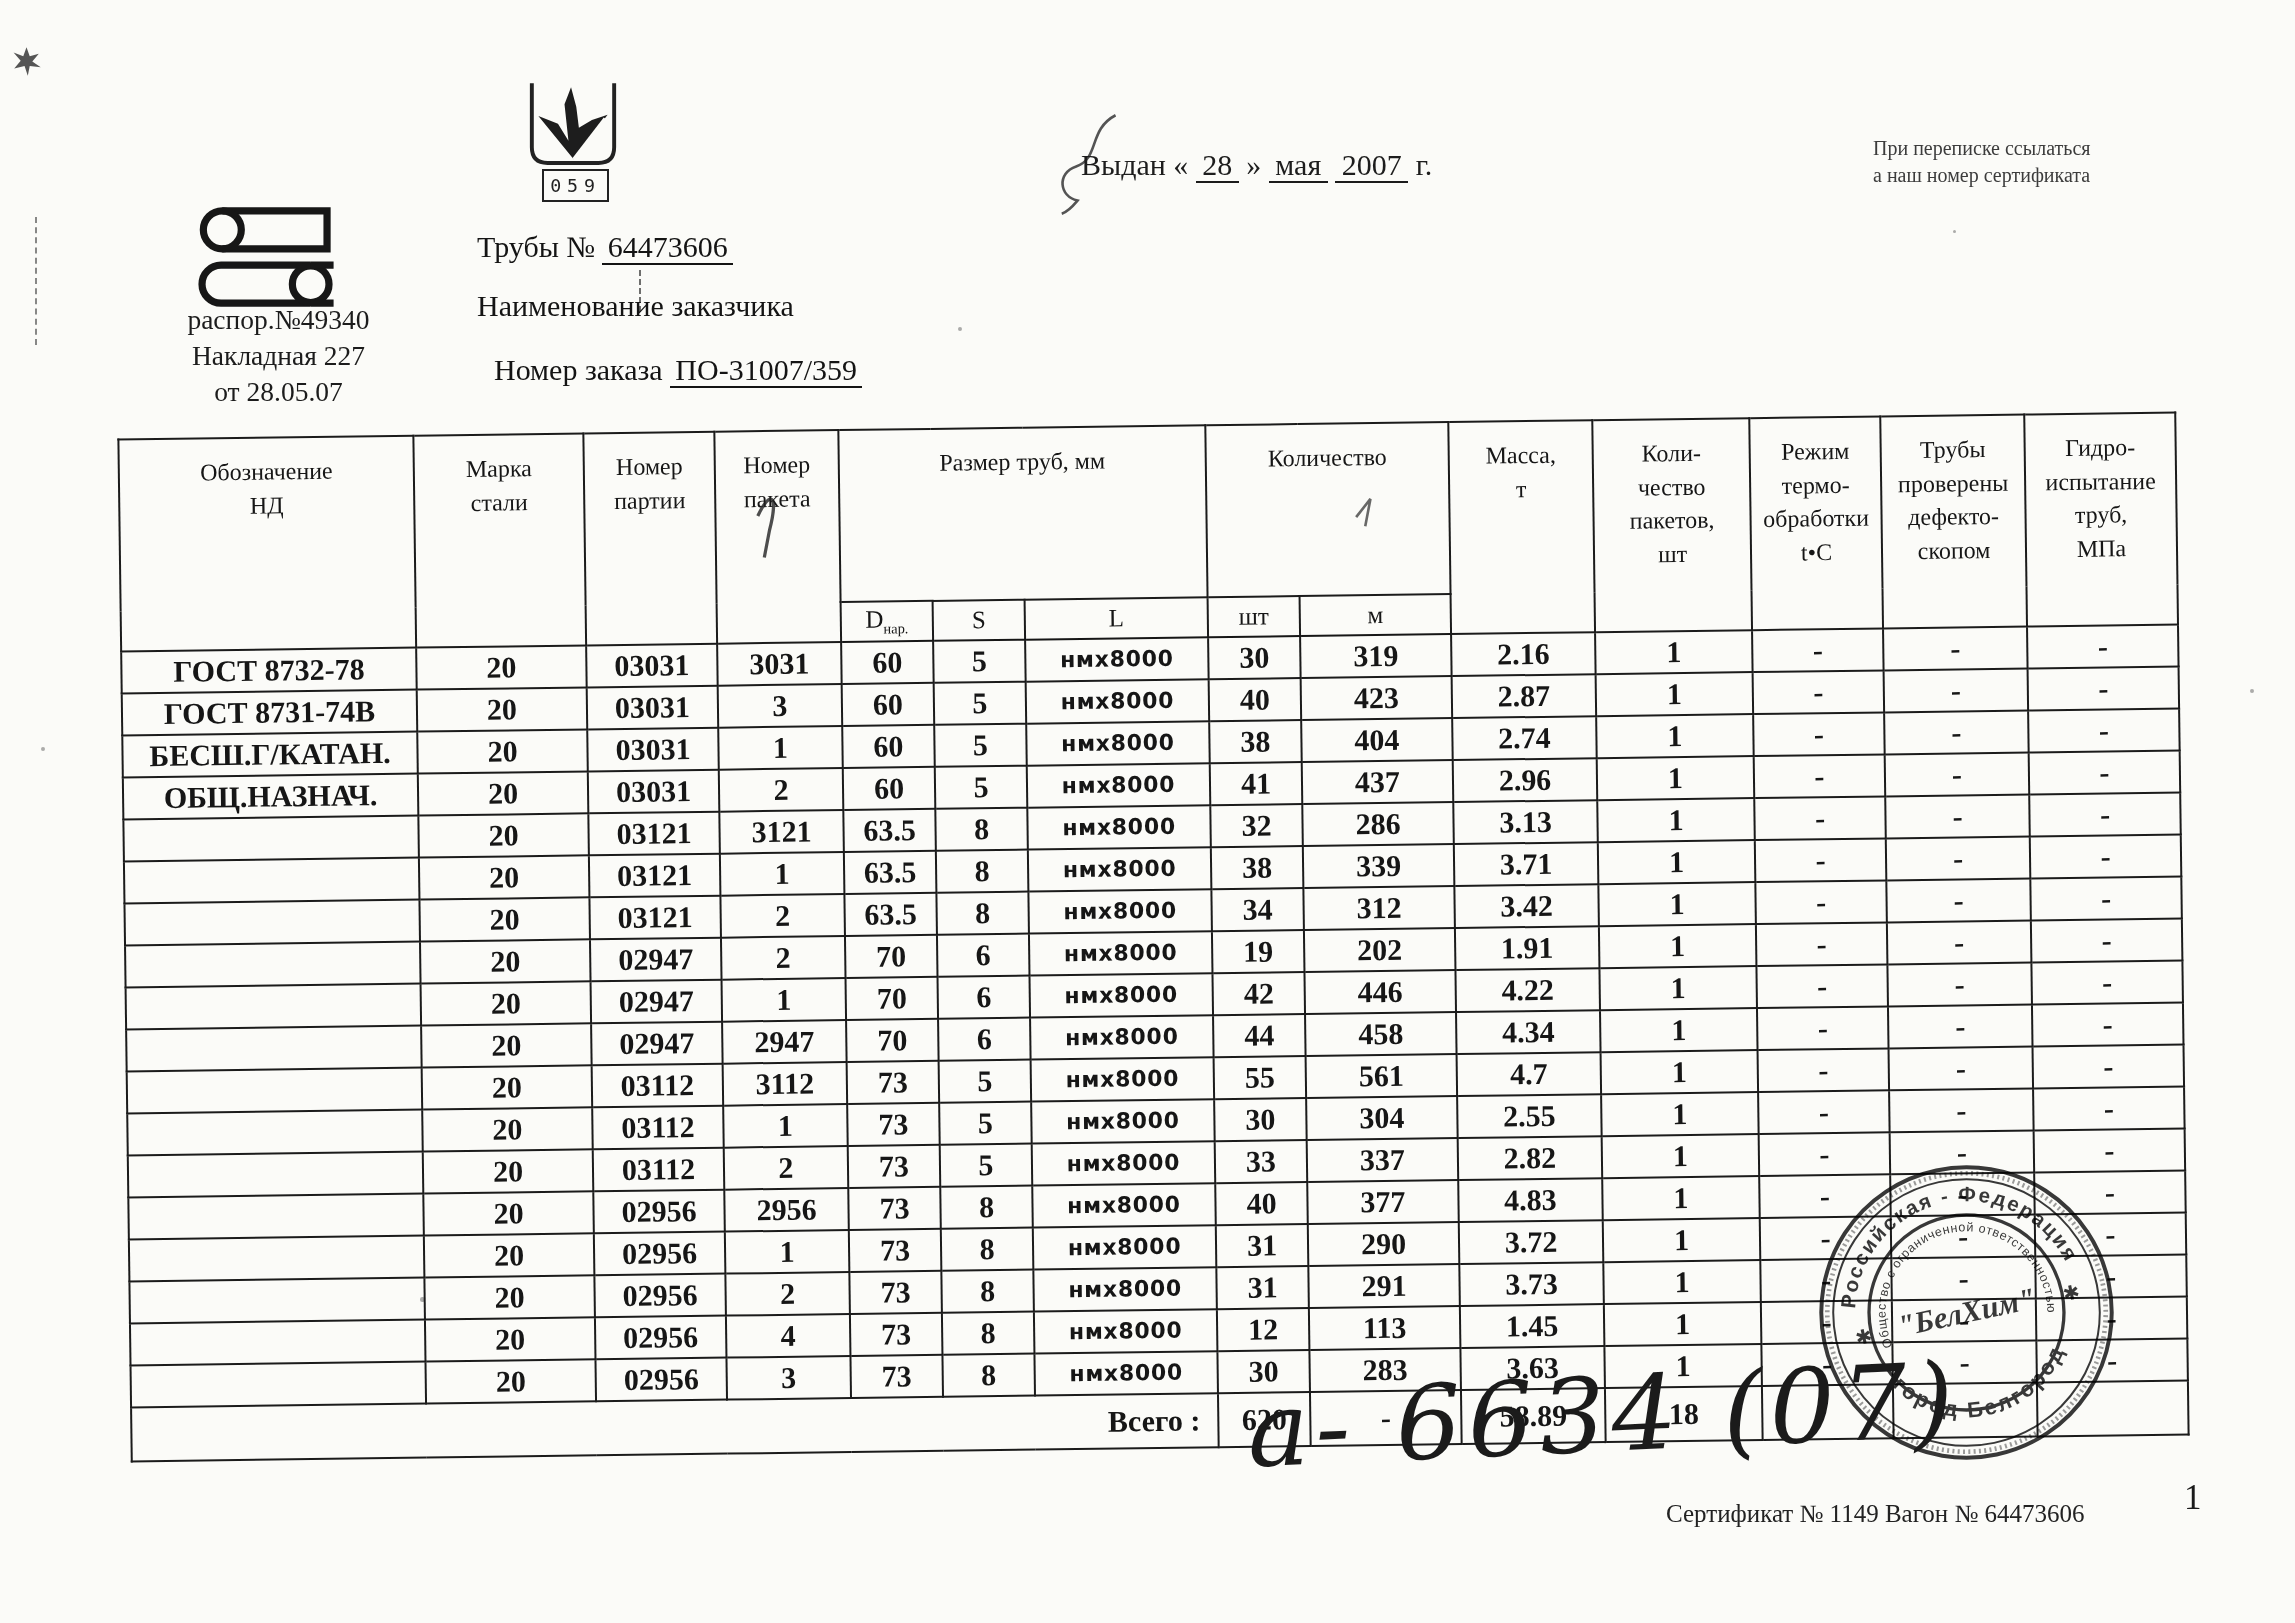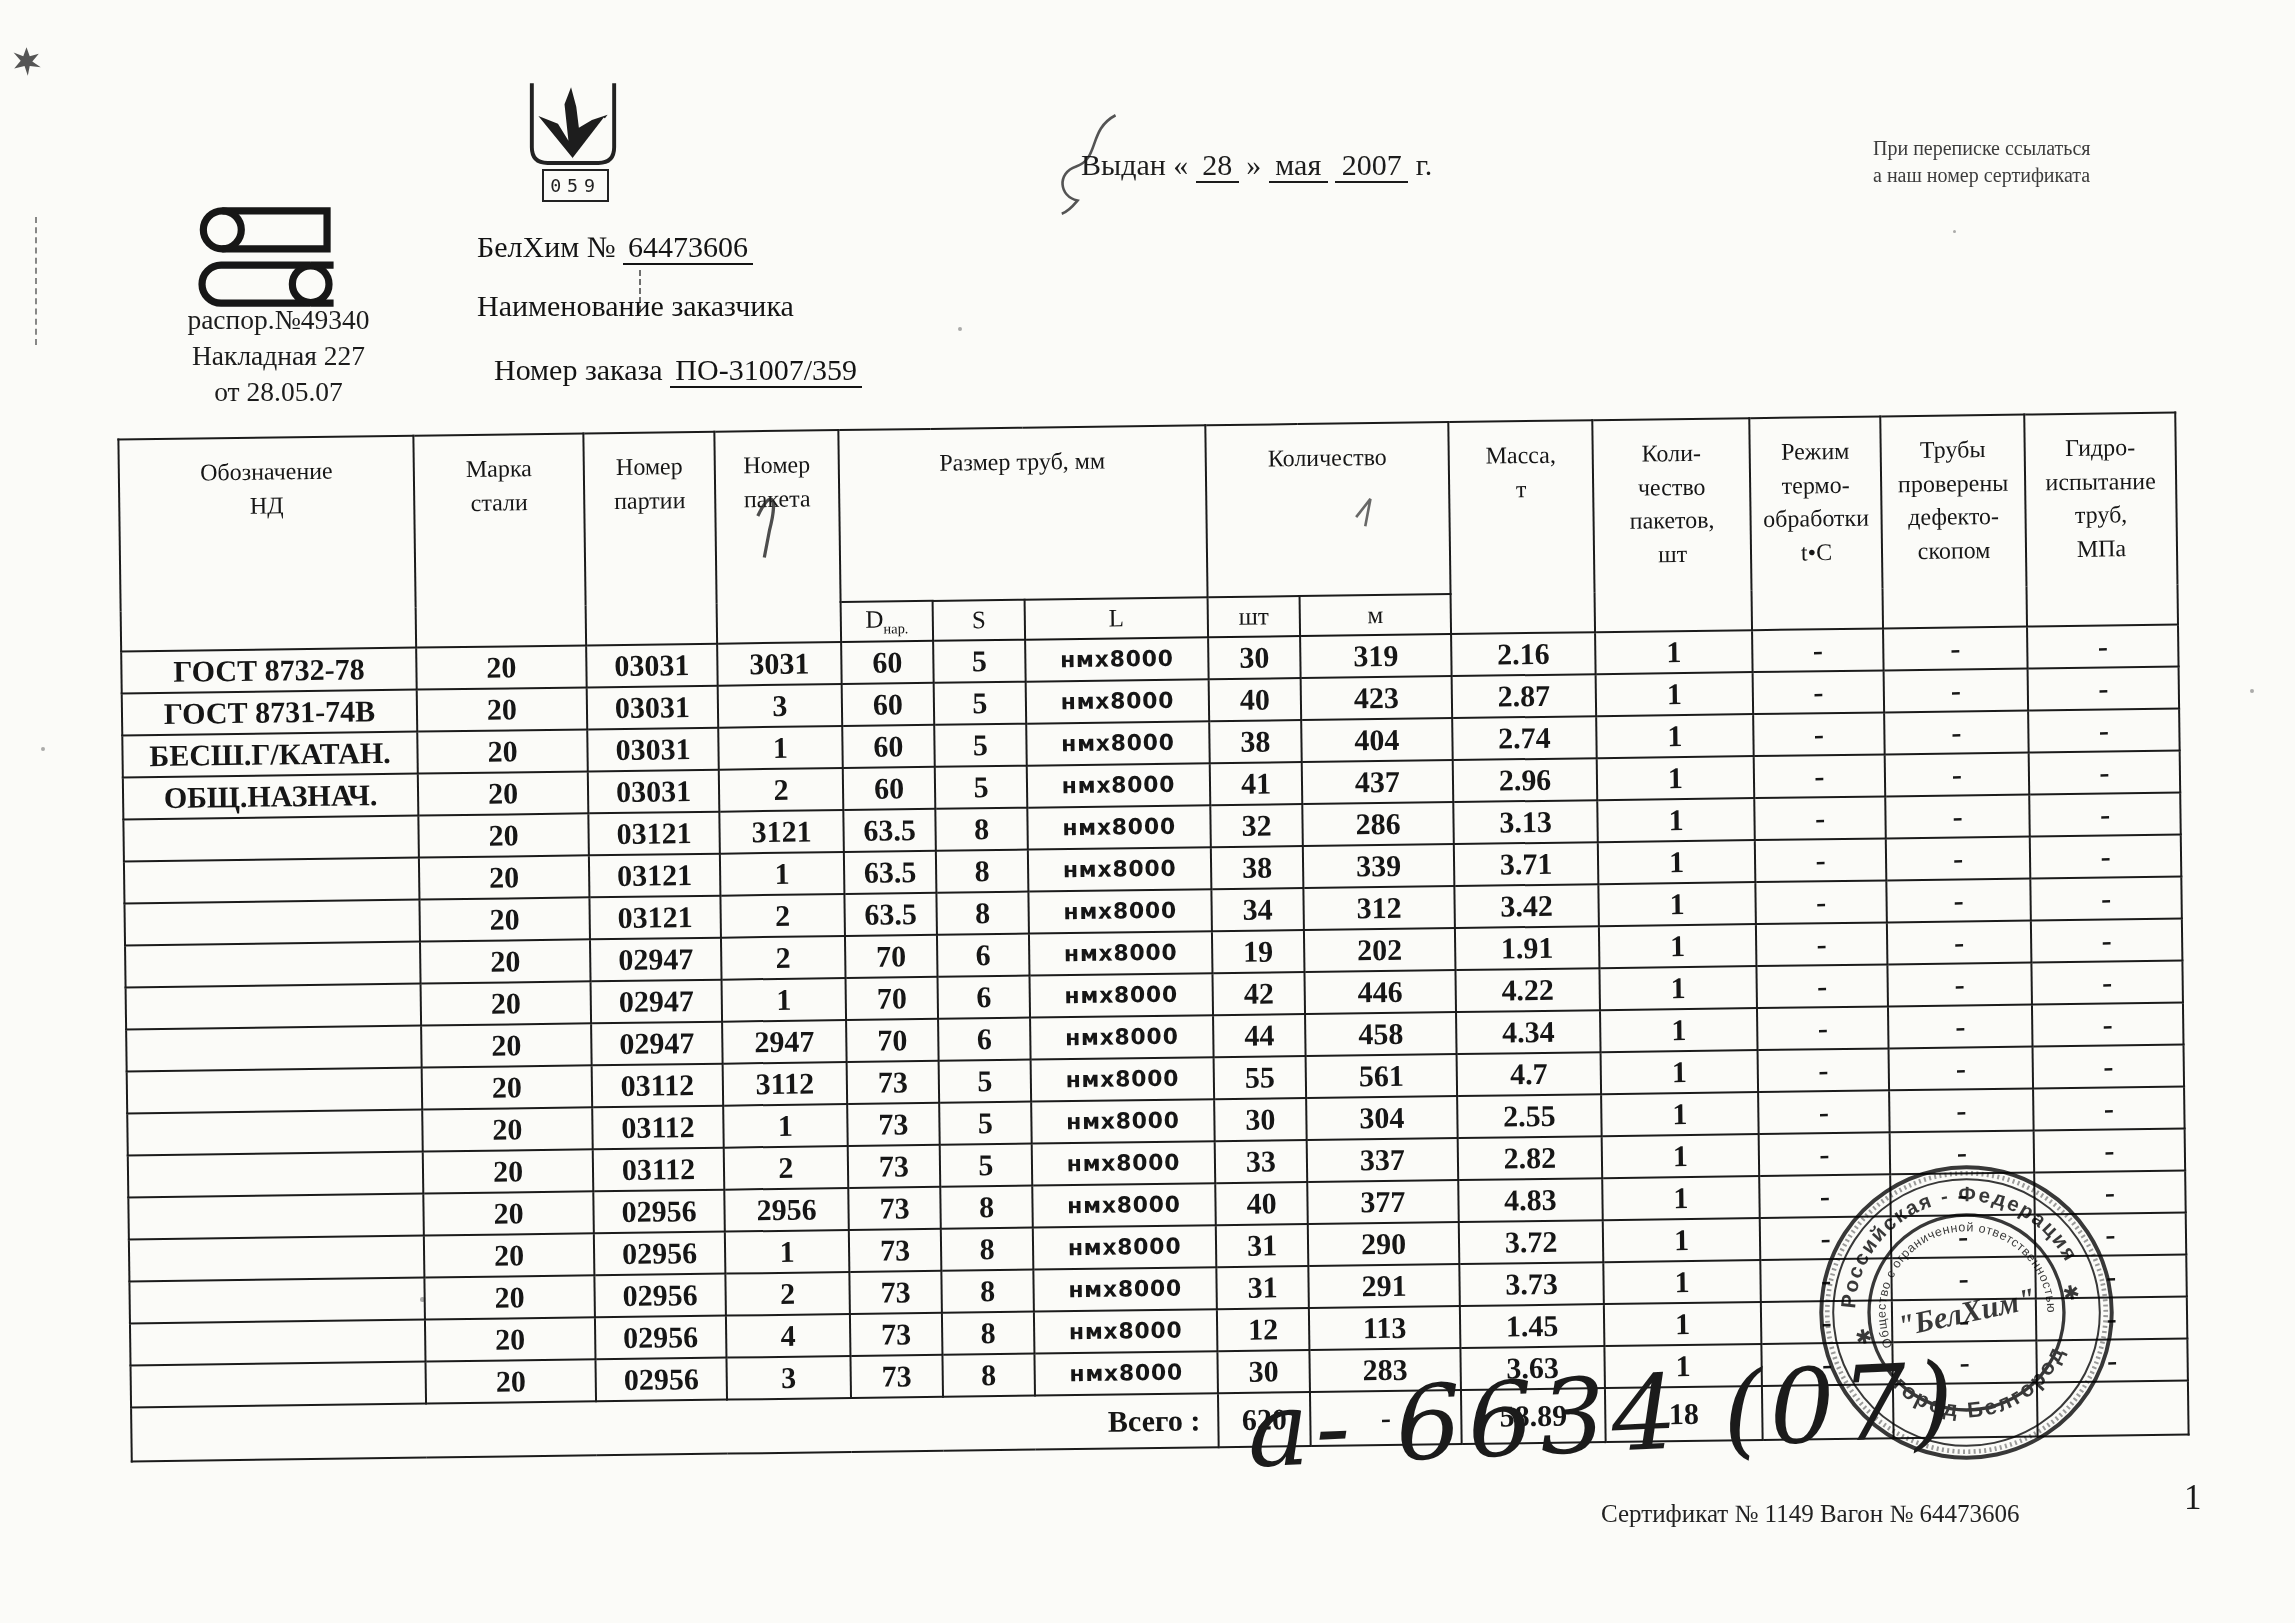--- a/index.html
+++ b/index.html
@@ -40,21 +40,21 @@
   tbody td{height:40px;font-size:30px;font-weight:bold;line-height:1.05;vertical-align:middle;}
   tbody td.col6{font-family:"DejaVu Sans","Liberation Sans",sans-serif;font-size:22px;letter-spacing:0.7px;}
   tr.total td{height:52px;font-size:30px;font-weight:bold;}
   td.total-label{text-align:right;padding-right:17px;}
   
   .stamp{left:1814px;top:1160px;width:305px;height:305px;opacity:.88;mix-blend-mode:multiply;}
   
   .handwriting{left:1247px;top:1355px;font-size:103px;font-style:italic;
     font-family:"DejaVu Serif","Liberation Serif",serif;color:#1b1b1b;
     transform:rotate(-2.5deg);letter-spacing:6.5px;white-space:nowrap;}
-  .footer-line{left:1601px;top:1500px;font-size:25px;color:#222;white-space:nowrap;}
+  .footer-line{left:1666px;top:1500px;font-size:25px;color:#222;white-space:nowrap;}
   .page-num{left:2184px;top:1478px;font-size:35px;color:#1a1a1a;}
   
   .dash-v1{left:35px;top:217px;height:128px;border-left:2.6px dashed #4a4a4a;opacity:.65;}
   .dash-v2{left:639px;top:270px;height:42px;border-left:2px dashed #333;opacity:.7;}
   .speck{position:absolute;background:#6a6a6a;border-radius:50%;opacity:.55;}
 </style>
 </head>
 <body>
 
 <div id="page">
@@ -90,21 +90,21 @@
   <svg class="abs trident" width="98" height="85" viewBox="0 0 150 130">
     <path d="M 12,2 L 12,100 Q 12,124 36,124 L 114,124 Q 138,124 138,100 L 138,2" fill="none" stroke="#222" stroke-width="6"></path>
     <path d="M 22,52 L 52,64 L 68,90 L 62,34 L 72,8 L 80,38 L 84,70 L 104,58 L 128,50 L 76,118 Z" fill="#1d1d1d"></path>
     <path d="M 76,118 L 124,56" stroke="#fbfbf8" stroke-width="5" fill="none"></path>
   </svg>
   <div class="abs code-box">
     <span>059</span>
   </div>
 
   <div class="abs formline" style="left:477px;top:230px">
-    <span>БелХим №</span>
+    <span>Трубы №</span>
     <span class="val">64473606</span>
   </div>
   <div class="abs formline" style="left:477px;top:289px">
     <span>Наименование заказчика</span>
   </div>
   <div class="abs formline" style="left:494px;top:353px">
     <span>Номер заказа</span>
     <span class="val">ПО-31007/359</span>
   </div>
 

